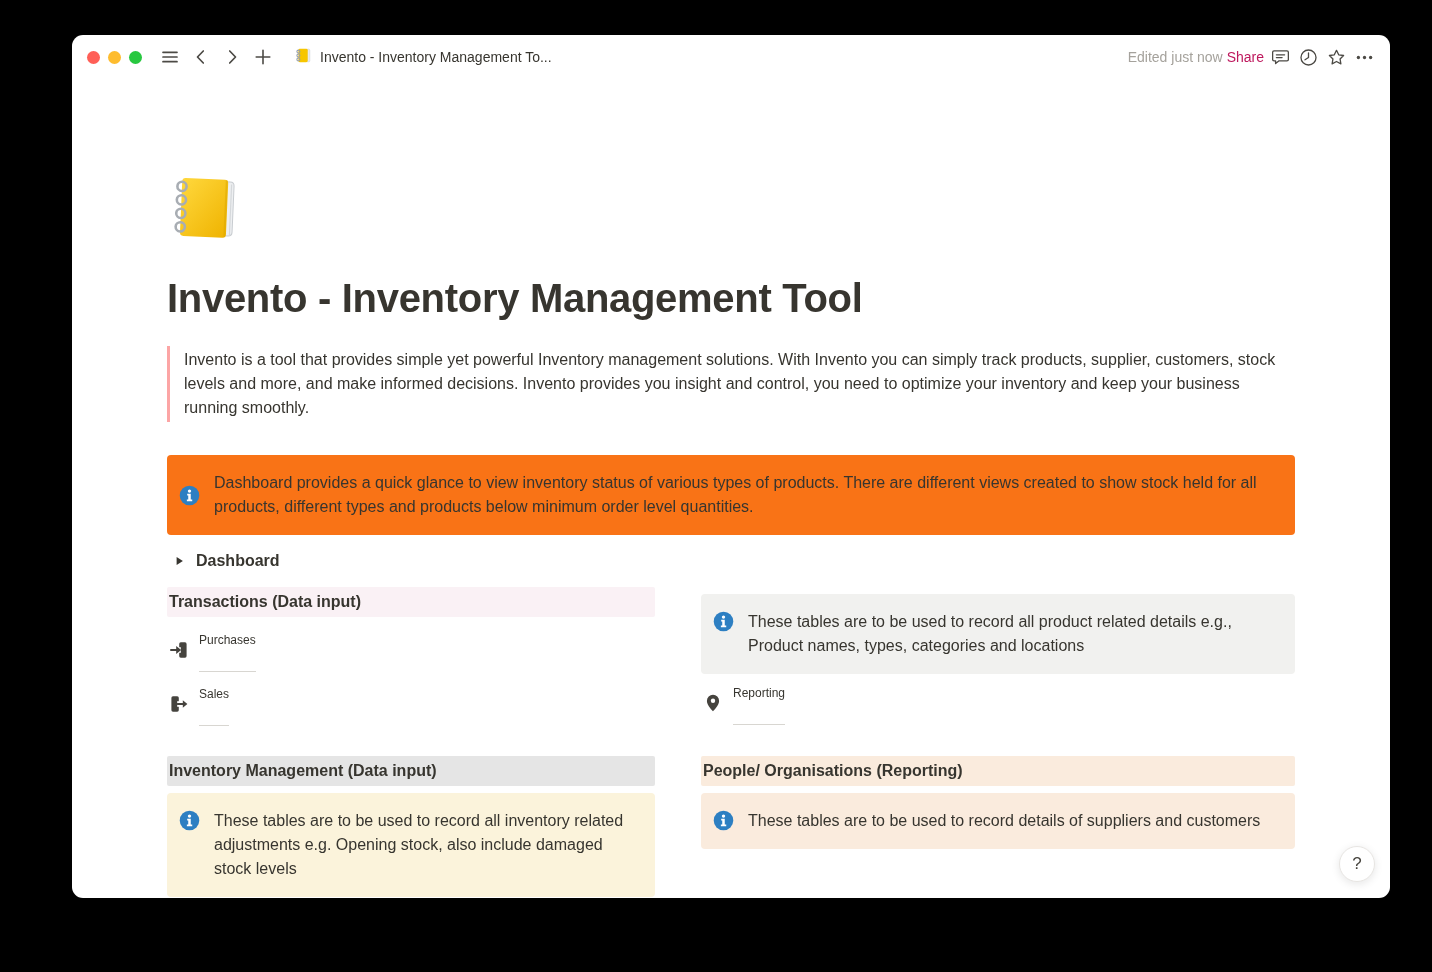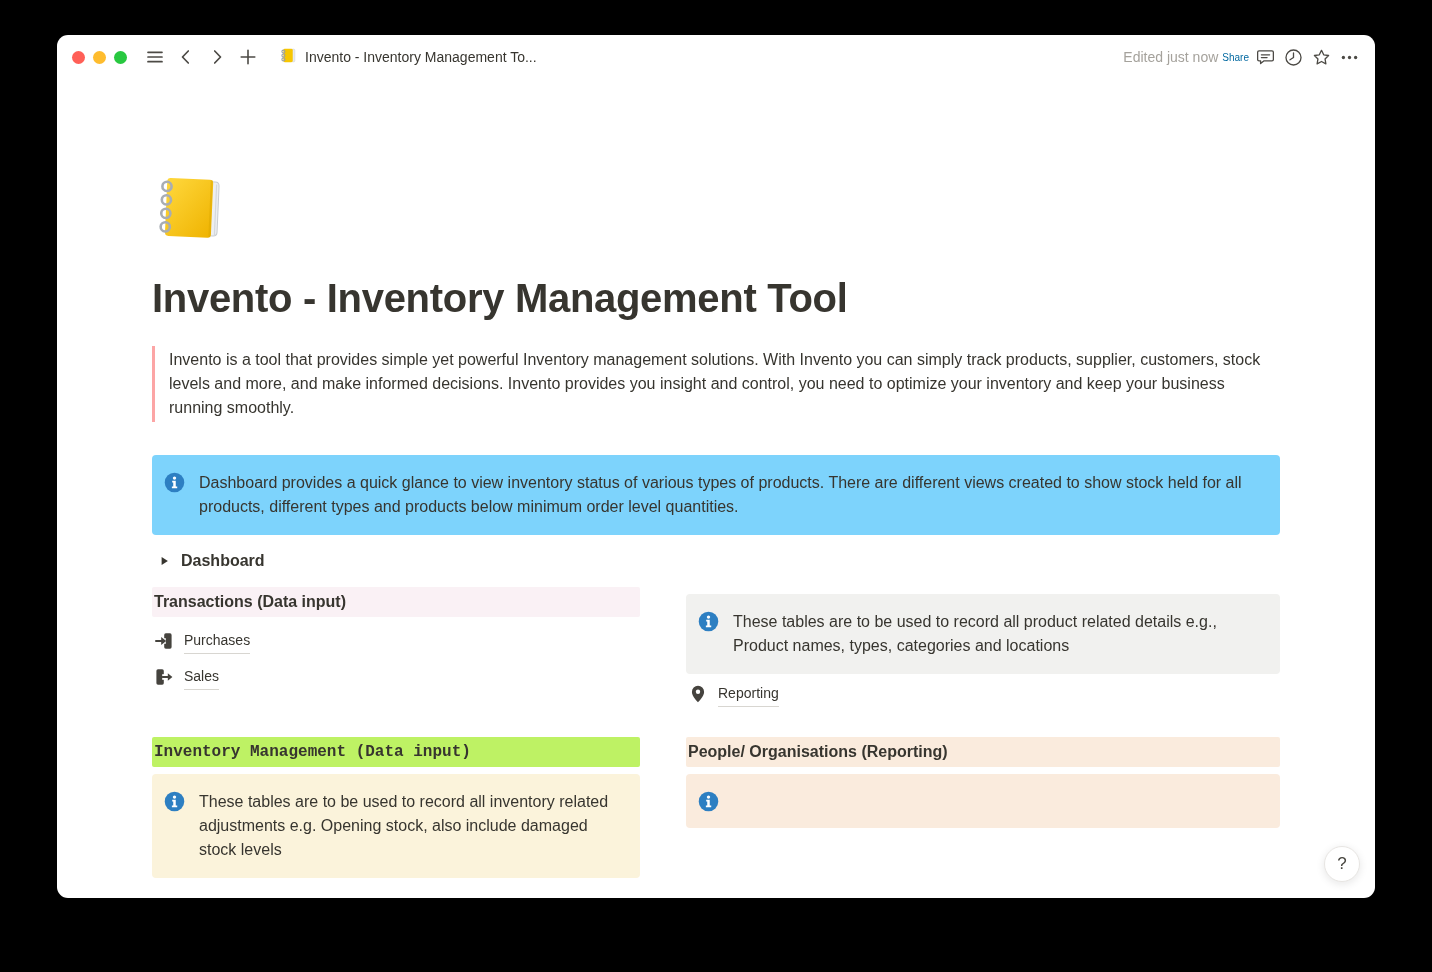--- a/index.html
+++ b/index.html
@@ -4,82 +4,82 @@
 <style>
   * { margin:0; padding:0; box-sizing:border-box; }
   html,body { width:1432px; height:972px; }
   body {
     background:#000;
     position:relative;
     font-family:"Liberation Sans","DejaVu Sans",sans-serif;
     color:#37352f;
   }
   .window {
-    position:absolute; left:57px; top:35px;
+    position:absolute; left:72px; top:35px;
     width:1318px; height:863px;
     background:#fff; border-radius:11px; overflow:hidden;
   }
   
   .titlebar { height:44px; display:flex; align-items:center; padding:0 14px 0 15px; }
   .traffic { display:flex; align-items:center; gap:8px; }
   .light { width:13px; height:13px; border-radius:50%; }
   .light.red   { background:#ff5f57; }
   .light.yellow{ background:#febc2e; }
   .light.green { background:#28c840; }
   .tb-group { display:flex; align-items:center; gap:7px; margin-left:16px; }
   .tb-btn { width:24px; height:24px; display:flex; align-items:center; justify-content:center; border-radius:4px; }
   .tb-btn svg { display:block; }
   .tab { display:flex; align-items:center; gap:8px; margin-left:20px; }
   .tab-title { font-size:14px; font-weight:500; color:#37352f; white-space:nowrap; }
   .tb-right { margin-left:auto; display:flex; align-items:center; gap:4px; }
   .edited { font-size:14px; color:#a5a29c; }
-  .share  { font-size:10px; font-weight:500; color:#0369a1; cursor:pointer; }
+  .share  { font-size:14px; font-weight:500; color:#be185d; cursor:pointer; }
   
   .main { height:819px; overflow:hidden; }
   .content { width:1128px; margin:0 auto; }
   .page-icon { margin-top:91px; width:80px; height:80px; cursor:pointer; }
   .page-title { margin-top:24px; font-size:40px; line-height:1.2; font-weight:700; letter-spacing:-0.3px; color:#37352f; }
   .quote {
     margin-top:24px; border-left:3px solid #fca5a5;
     padding:2px 0 2px 14px; width:1112px;
     font-size:16px; line-height:24px; color:#37352f;
   }
   .callout {
     border-radius:4px; padding:16px 16px 16px 12px;
     display:flex; gap:14px; align-items:flex-start;
     font-size:16px; line-height:24px; color:#37352f;
   }
   .info-icon { flex:0 0 auto; width:21px; height:21px; margin-top:1px; }
-  .callout-pink   { background:#7dd3fc; }
+  .callout-pink   { background:#f97316;align-items:center; }
   .callout-gray   { background:#f1f1ef; }
   .callout-yellow { background:#fbf3db; }
   .callout-orange { background:#faebdd; }
   .content > .callout-pink { margin-top:33px; }
   .toggle-row { margin-top:11px; display:flex; align-items:center; padding:3px 0; cursor:pointer; }
   .toggle-icon { width:24px; height:24px; display:flex; align-items:center; justify-content:center; }
   .toggle-label { font-size:16px; font-weight:600; margin-left:5px; }
   .columns { display:flex; gap:46px; margin-top:11px; }
   .columns.row2 { margin-top:27px; }
   .col-left  { width:488px; }
   .col-right { width:594px; }
   .col-heading {
     font-size:16px; font-weight:600; line-height:24px;
     padding:3px 8px 3px 2px; border-radius:2px; color:#37352f;
   }
   .h-pink   { background:#faf1f5; }
   .h-gray   { background:#f1f1ef; }
-  .h-yellow { background:#bef264;font-family:Liberation Mono, monospace; }
+  .h-yellow { background:#e5e5e5; }
   .h-orange { background:#faebdd; }
   .columns .callout { margin-top:7px; }
   .link-row { display:flex; align-items:center; gap:10px; margin-top:4px; padding:3px 2px; cursor:pointer; }
   .link-row.first { margin-top:8px; }
   .link-icon { width:20px; height:20px; flex:0 0 auto; }
   .link-label {
-    font-size:14px; font-weight:500; line-height:24px; color:#37352f;
-    border-bottom:1px solid #d8d6d1; padding-bottom:1px;
+    font-size:12px; font-weight:500; line-height:24px; color:#37352f;
+    border-bottom:1px solid #d8d6d1; padding-bottom:19px;
   }
   .help-btn {
     position:absolute; right:15px; bottom:16px; width:36px; height:36px;
     border-radius:50%; background:#fff; border:1px solid #e8e6e3;
     box-shadow:0 2px 8px rgba(15,15,15,0.1);
     display:flex; align-items:center; justify-content:center;
     font-size:17px; font-weight:500; color:#47453f; cursor:pointer; z-index:5;
   }
 </style>
 </head>
@@ -272,20 +272,21 @@
           </div>
         </div>
         <div class="col-right">
           <div class="col-heading h-orange">People/ Organisations (Reporting)</div>
           <div class="callout callout-orange">
             <span class="info-icon">
               <svg width="21" height="21" viewBox="0 0 20 20">
                   <use href="#info-glyph"></use>
                 </svg>
             </span>
+            <span>These tables are to be used to record details of suppliers and customers</span>
           </div>
         </div>
       </div>
 
     </div>
   </div>
 
   <div class="help-btn">?</div>
 </div>
 

